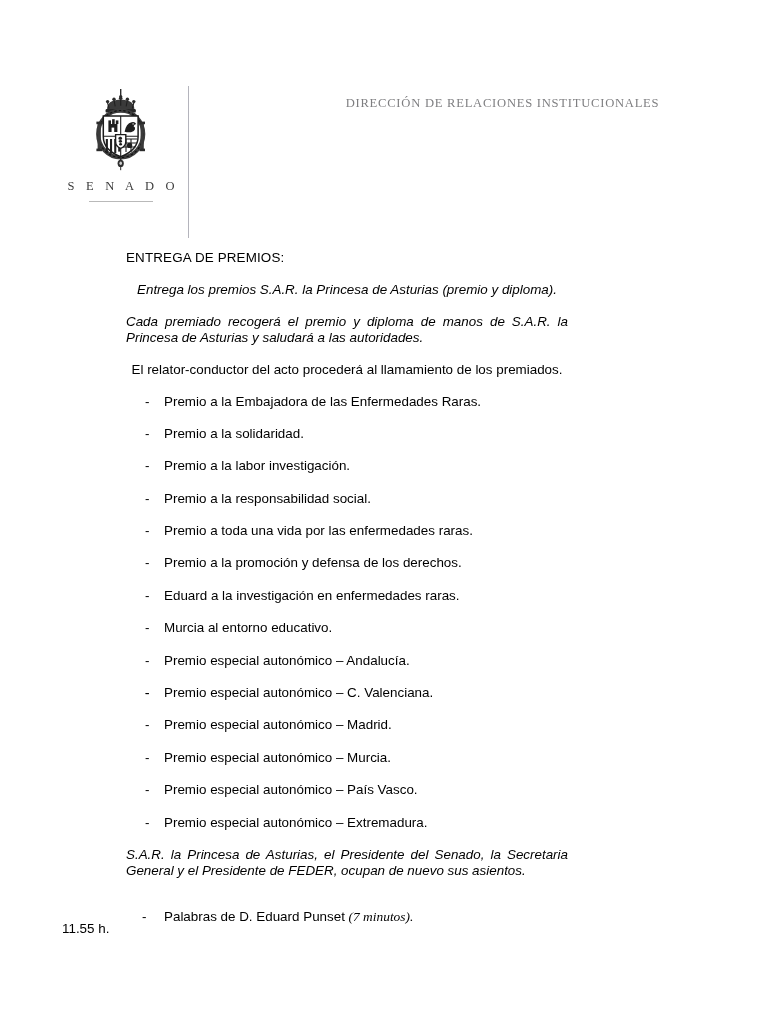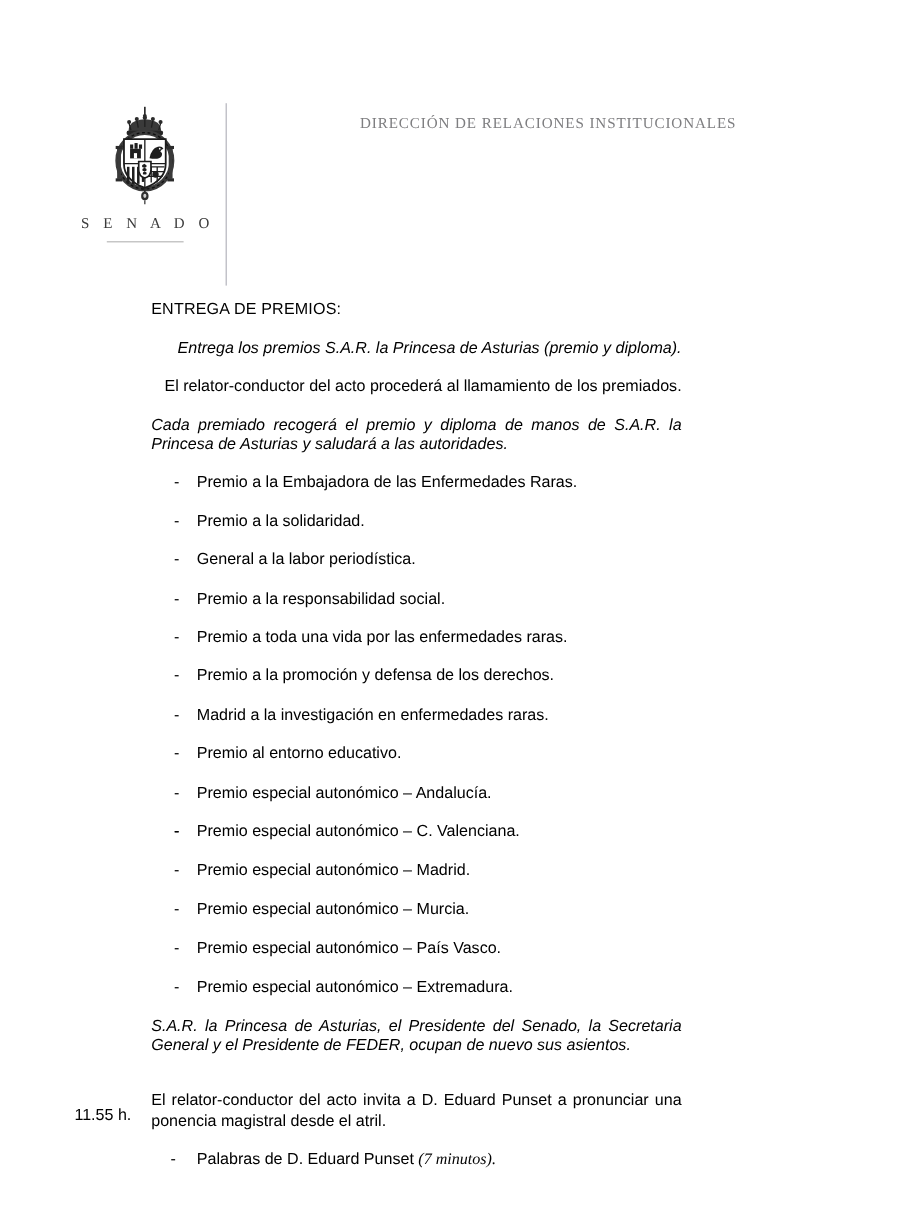--- a/index.html
+++ b/index.html
@@ -82,21 +82,21 @@
     width: 1px;
     height: 152px;
     background: #b4b4bc;
   }
 
   .header-title {
     position: absolute;
     left: 300px;
     top: 96px;
     width: 405px;
-    text-align: left;
+    text-align: center;
     font-family: "Liberation Serif", serif;
     font-size: 12.6px;
     letter-spacing: 0.75px;
     color: #7e7e80;
     white-space: nowrap;
   }
 
   
   .body-area {
     position: absolute;
@@ -112,21 +112,21 @@
     font-size: 13.4px;
     line-height: 16.2px;
   }
 
   .para {
     margin: 0 0 15.5px 0;
     text-align: justify;
   }
   .para.plain   { font-style: normal; }
   .para.italic  { font-style: italic; }
-  .para.nojust  { text-align: right; }
+  .para.nojust  { text-align: center; }
 
   .heading {
     margin: 0 0 16px 0;
     font-size: 13.4px;
     line-height: 16.2px;
     letter-spacing: 0.15px;
   }
 
   
   .dash-list {
@@ -282,56 +282,56 @@
   </div>
 
   <div class="body-area">
 
     <div class="block">
 
       <div class="heading">ENTREGA DE PREMIOS:</div>
 
       <p class="para italic nojust">Entrega los premios S.A.R. la Princesa de Asturias (premio y diploma).</p>
 
+      <p class="para italic">Cada premiado recogerá el premio y diploma de manos de S.A.R. la Princesa de Asturias y saludará a las autoridades.</p>
+
       <p class="para plain nojust">El relator-conductor del acto procederá al llamamiento de los premiados.</p>
 
-      <p class="para italic">Cada premiado recogerá el premio y diploma de manos de S.A.R. la Princesa de Asturias y saludará a las autoridades.</p>
-
       <ul class="dash-list">
         <li class="dash-item">
           <span class="dash">-</span>
           <span>Premio a la Embajadora de las Enfermedades Raras.</span>
         </li>
         <li class="dash-item">
           <span class="dash">-</span>
           <span>Premio a la solidaridad.</span>
         </li>
         <li class="dash-item">
           <span class="dash">-</span>
-          <span>General a la labor periodística.</span>
+          <span>Premio a la labor investigación.</span>
         </li>
         <li class="dash-item">
           <span class="dash">-</span>
           <span>Premio a la responsabilidad social.</span>
         </li>
         <li class="dash-item">
           <span class="dash">-</span>
           <span>Premio a toda una vida por las enfermedades raras.</span>
         </li>
         <li class="dash-item">
           <span class="dash">-</span>
           <span>Premio a la promoción y defensa de los derechos.</span>
         </li>
         <li class="dash-item">
           <span class="dash">-</span>
-          <span>Madrid a la investigación en enfermedades raras.</span>
-        </li>
-        <li class="dash-item">
-          <span class="dash">-</span>
-          <span>Premio al entorno educativo.</span>
+          <span>Eduard a la investigación en enfermedades raras.</span>
+        </li>
+        <li class="dash-item">
+          <span class="dash">-</span>
+          <span>Murcia al entorno educativo.</span>
         </li>
         <li class="dash-item">
           <span class="dash">-</span>
           <span>Premio especial autonómico – Andalucía.</span>
         </li>
         <li class="dash-item">
           <span class="dash">-</span>
         </li>
         <li class="dash-item">
           <span class="dash">-</span>
@@ -353,21 +353,20 @@
           <span class="dash">-</span>
           <span>Premio especial autonómico – Extremadura.</span>
         </li>
       </ul>
 
       <p class="para italic closing-para">S.A.R. la Princesa de Asturias, el Presidente del Senado, la Secretaria General y el Presidente de FEDER, ocupan de nuevo sus asientos.</p>
     </div>
 
     <div class="time-row">
       <span class="time-label">11.55 h.</span>
-      <div class="time-text">El relator-conductor del acto invita a D. Eduard Punset a pronunciar una ponencia magistral desde el atril.</div>
 
       <ul class="subitem-list">
         <li class="subitem">
           <span class="dash">-</span>
           <span>Palabras de D. Eduard Punset </span><span class="em">(7 minutos).</span>
         </li>
       </ul>
     </div>
 
   </div>

